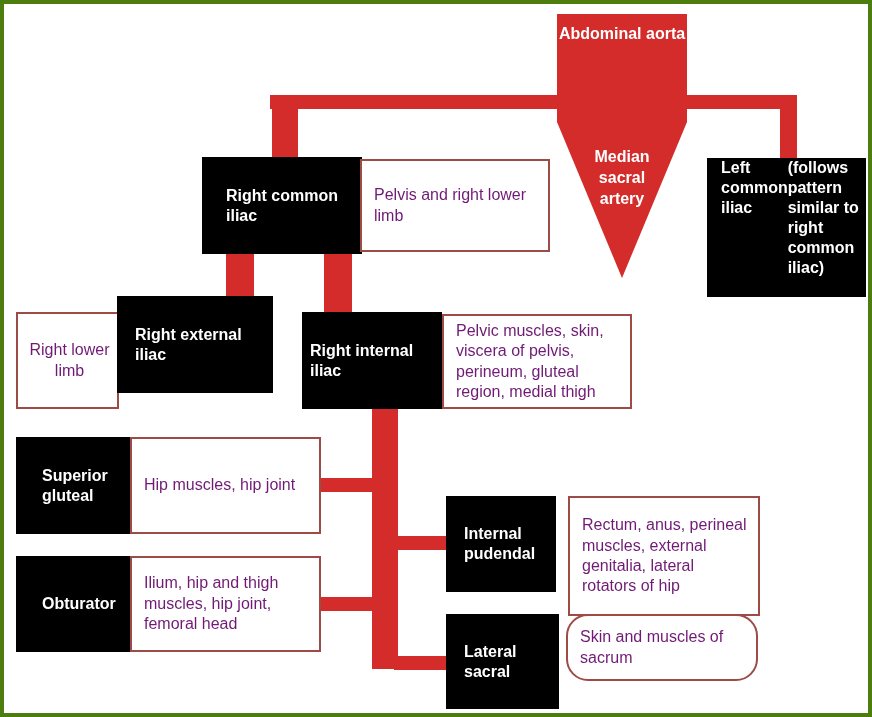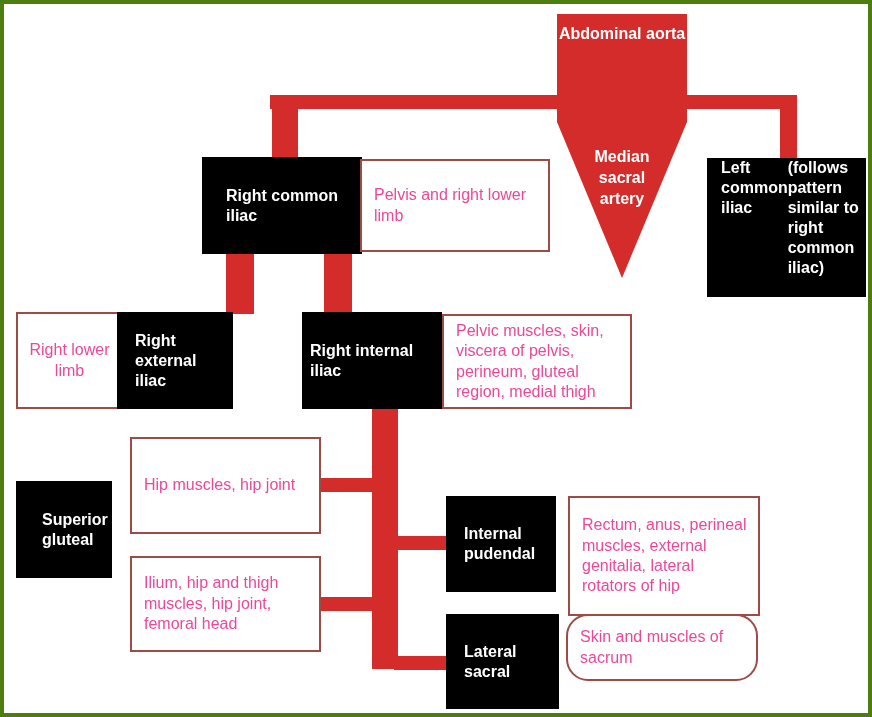--- a/index.html
+++ b/index.html
@@ -15,21 +15,21 @@
   .conn{position:absolute;background:#d32c2b;z-index:1;}
   .redbox{
     position:absolute;background:#000000;z-index:2;
     display:flex;align-items:center;box-sizing:border-box;
     color:#ffffff;font-weight:bold;font-size:16px;line-height:1.25;
   }
   .whitebox{
     position:absolute;background:#ffffff;z-index:2;
     border:2px solid #9c4b46;box-sizing:border-box;
     display:flex;align-items:center;
-    color:#ec4899;font-size:16px;line-height:1.28;
+    color:#701a75;font-size:16px;line-height:1.28;
   }
   .redbox .lbl{padding-left:24px;padding-right:6px;}
   .whitebox .txt{padding-left:12px;padding-right:6px;}
 
   
   .aorta-svg{position:absolute;left:553px;top:10px;z-index:1;}
   .aorta-label{
     position:absolute;left:553px;top:20px;width:130px;z-index:3;
     text-align:center;color:#ffffff;font-weight:bold;font-size:16px;line-height:1.25;
   }
@@ -48,25 +48,25 @@
   .c-trunk{left:368px;top:404px;width:26px;height:261px;}
   .c-stub-superior{left:315px;top:474px;width:55px;height:14px;}
   .c-stub-obturator{left:315px;top:593px;width:55px;height:14px;}
   .c-stub-pudendal{left:390px;top:532px;width:52px;height:14px;}
   .c-stub-sacral{left:390px;top:652px;width:52px;height:14px;}
 
   
   .b-rci{left:198px;top:153px;width:160px;height:97px;}
   .b-lci{left:703px;top:154px;width:159px;height:139px;padding-left:14px;padding-right:4px;display:block;}
   .b-lci .inner{display:flex;flex-direction:row;justify-content:center;height:100%;}
-  .b-rei{left:113px;top:308px;width:116px;height:97px;align-items:center;}
+  .b-rei{left:113px;top:292px;width:156px;height:97px;align-items:center;}
   .b-rei .lbl{padding-left:18px;}
   .b-rii{left:298px;top:308px;width:140px;height:97px;}
   .b-rii .lbl{padding-left:8px;}
-  .b-sg{left:12px;top:433px;width:96px;height:97px;margin-top:44px;}
+  .b-sg{left:12px;top:433px;width:116px;height:97px;}
   .b-sg .lbl{padding-left:26px;}
   .b-ob{left:12px;top:552px;width:116px;height:96px;}
   .b-ob .lbl{padding-left:26px;}
   .b-ip{left:442px;top:492px;width:110px;height:96px;}
   .b-ip .lbl{padding-left:18px;}
   .b-ls{left:442px;top:610px;width:113px;height:95px;}
   .b-ls .lbl{padding-left:18px;}
 
   
   .w-pelvis{left:356px;top:155px;width:190px;height:93px;}
@@ -129,20 +129,23 @@
     <div class="txt">Pelvic muscles, skin, viscera of pelvis, perineum, gluteal region, medial thigh</div>
   </div>
 
   <div class="redbox b-sg">
     <div class="lbl">Superior gluteal</div>
   </div>
   <div class="whitebox w-hm">
     <div class="txt">Hip muscles, hip joint</div>
   </div>
 
+  <div class="redbox b-ob">
+    <div class="lbl">Obturator</div>
+  </div>
   <div class="whitebox w-il">
     <div class="txt">Ilium, hip and thigh muscles, hip joint, femoral head</div>
   </div>
 
   <div class="redbox b-ip">
     <div class="lbl">Internal pudendal</div>
   </div>
   <div class="whitebox w-rec">
     <div class="txt">Rectum, anus, perineal muscles, external genitalia, lateral rotators of hip</div>
   </div>

